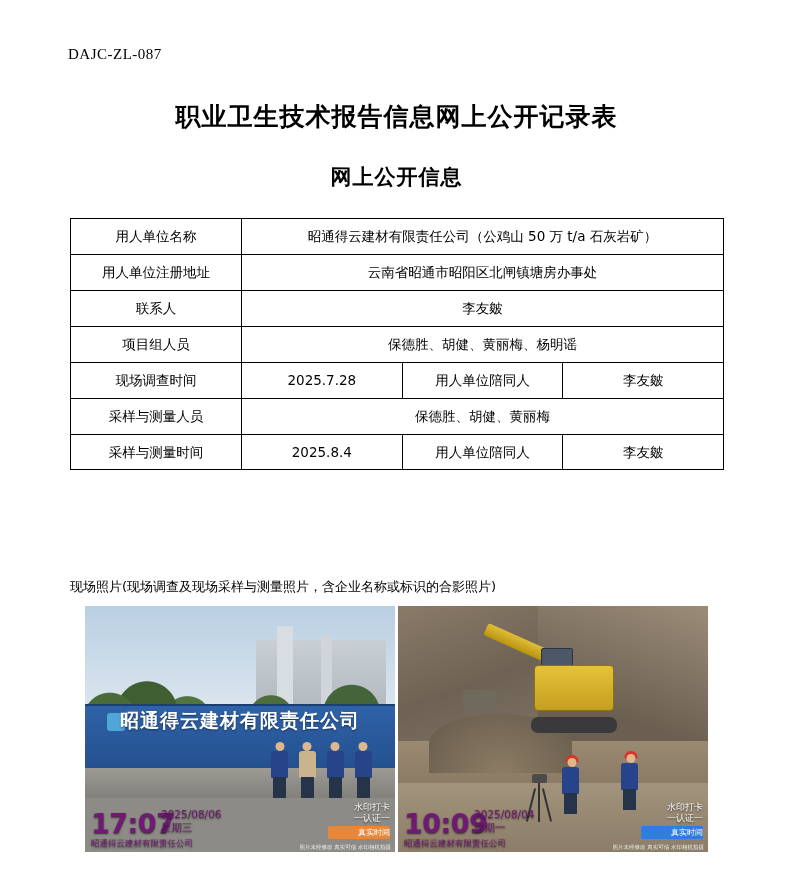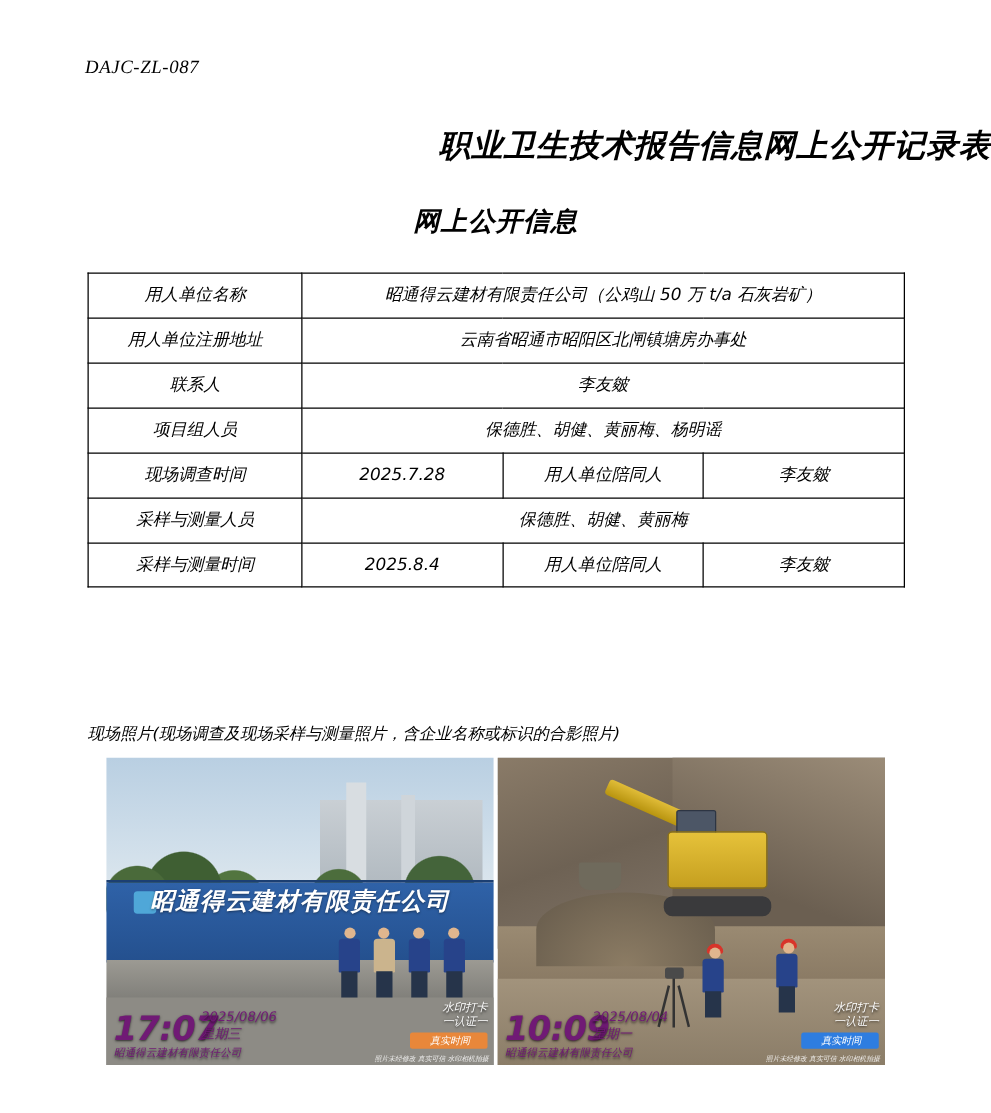--- a/index.html
+++ b/index.html
@@ -14,36 +14,35 @@
     color: #000;
     position: relative;
     overflow: hidden;
   }
   .page {
     width: 793px;
     height: 890px;
     box-sizing: border-box;
     padding: 0;
     position: relative;
-    font-style: italic;
   }
   .doc-code {
     position: absolute;
     left: 68px;
     top: 46px;
     font-size: 15px;
     letter-spacing: 0.5px;
     font-family: "Liberation Serif", serif;
   }
   .main-title {
     position: absolute;
     top: 100px;
     left: 0;
     width: 793px;
-    text-align: right;
+    text-align: center;
     font-size: 25px;
     font-weight: bold;
     letter-spacing: 1px;
     font-family: "DejaVu Sans", "Liberation Sans", sans-serif;
   }
   .sub-title {
     position: absolute;
     top: 163px;
     left: 0;
     width: 793px;
@@ -293,21 +292,21 @@
     font-family: "DejaVu Sans", "Liberation Sans", sans-serif;
   }
   .wm-badge .b1 {
     font-size: 9px;
     line-height: 1.25;
     text-shadow: 0 1px 2px rgba(0,0,0,.7);
   }
   .wm-badge .b2 {
     margin-top: 2px;
     font-size: 8px;
-    padding: 1px 14px;
+    padding: 1px 0;
     border-radius: 2px;
   }
   .badge-orange { background: #e8873a; }
   .badge-blue { background: #2e7de0; }
   .wm-foot {
     position: absolute;
     right: 4px;
     bottom: 1px;
     font-size: 5.5px;
     color: rgba(255,255,255,.85);

